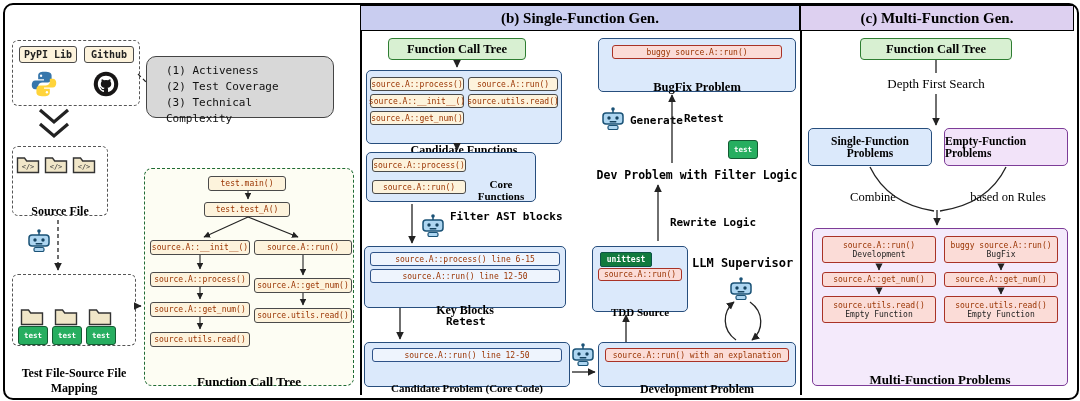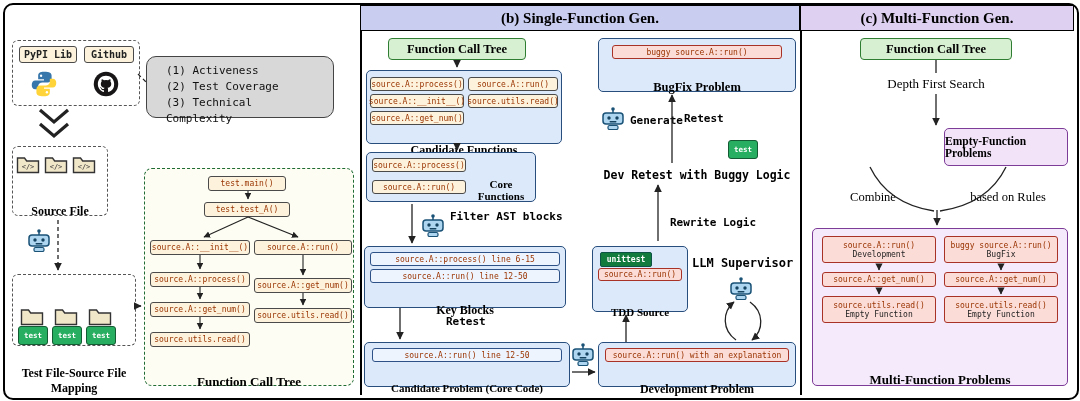--- a/index.html
+++ b/index.html
@@ -184,36 +184,37 @@
   <div class="badge" style="left:600px;top:252px;width:50px;height:13px">unittest</div>
   <div class="chip pinkchip z2" style="left:598px;top:268px;width:84px;height:13px">source.A::run()</div>
   <div class="blabel" style="left:592px;top:290px;width:96px;font-size:11px">TDD Source</div>
 
   <div class="mono-ann" style="left:692px;top:256px;font-size:12px">LLM Supervisor</div>
   <svg class="robot" style="left:728px;top:276px">
       <use href="#robot-sym"></use>
     </svg>
 
   <div class="mono-ann" style="left:670px;top:216px">Rewrite Logic</div>
-  <div class="mono-ann" style="left:596px;top:168px;width:202px;font-size:11.5px;text-align:center">Dev Retest with Buggy Logic</div>
+  <div class="mono-ann" style="left:596px;top:168px;width:202px;font-size:11.5px;text-align:center">Dev Problem with Filter Logic</div>
 
   <svg class="robot" style="left:600px;top:106px">
       <use href="#robot-sym"></use>
     </svg>
   <div class="mono-ann" style="left:630px;top:114px">Generate</div>
   <div class="mono-ann" style="left:684px;top:112px">Retest</div>
   <div class="test" style="left:728px;top:96px;width:28px;height:17px">test</div>
 
   <div class="bluebox" style="left:598px;top:38px;width:198px;height:54px"></div>
   <div class="chip pinkchip z2" style="left:612px;top:45px;width:170px;height:14px">buggy source.A::run()</div>
   <div class="blabel" style="left:598px;top:64px;width:198px;font-size:12.5px">BugFix Problem</div>
 
   <div class="greenbox" style="left:860px;top:38px;width:152px;height:22px">Function Call Tree</div>
   <div class="serif-ann" style="left:858px;top:76px;width:156px">Depth First Search</div>
 
+  <div class="bluebox" style="left:808px;top:128px;width:124px;height:38px;display:flex;align-items:center;justify-content:center;text-align:center;font:bold 11.5px 'Liberation Serif',serif">Single-Function Problems</div>
   <div class="purplebox" style="left:944px;top:128px;width:124px;height:38px;display:flex;align-items:center;justify-content:center;text-align:left;font:bold 11.5px 'Liberation Serif',serif">Empty-Function Problems</div>
 
   <div class="serif-ann" style="left:838px;top:190px;width:70px;font-size:12.5px">Combine</div>
   <div class="serif-ann" style="left:952px;top:190px;width:112px;font-size:12.5px">based on Rules</div>
 
   <div class="purplebox" style="left:812px;top:228px;width:256px;height:158px;background:#f4eafb"></div>
 
   <div class="chip pinkchip pink2 z2" style="left:822px;top:236px;width:114px;height:27px">
     <span>source.A::run()</span>
     <span class="tagline">Development</span>

